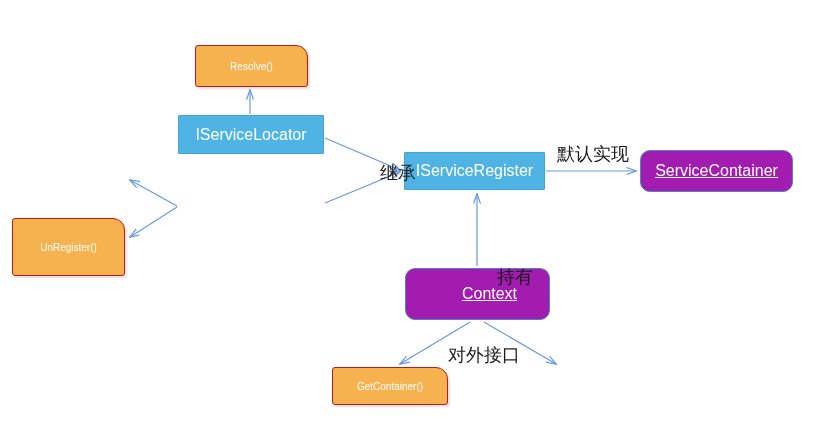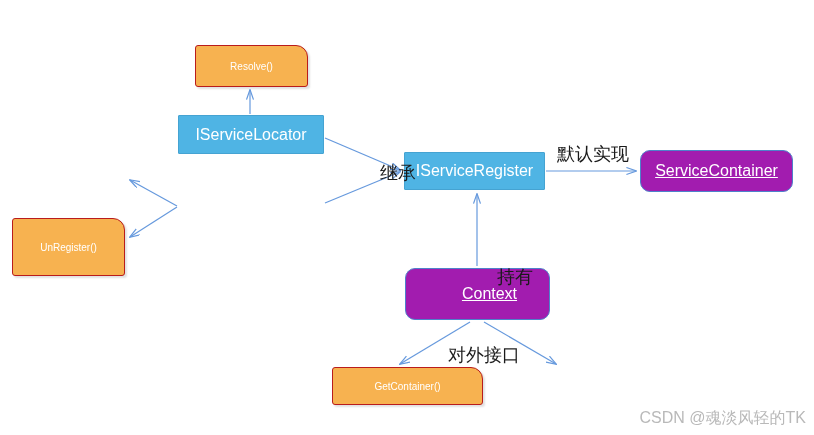--- a/index.html
+++ b/index.html
@@ -130,28 +130,27 @@
   </div>
 
   <div class="node concrete" style="left:640px; top:150px; width:153px; height:42px;">
     <span>ServiceContainer</span>
   </div>
 
   <div class="node concrete" style="left:405px; top:268px; width:145px; height:52px;padding-left:24px;">
     <span>Context</span>
   </div>
 
-  <div class="node method" style="left:332px; top:367px; width:151px; height:38px;">
+  <div class="node method" style="left:332px; top:367px; width:116px; height:38px;">
     <span>GetContainer()</span>
   </div>
 
 
   <div class="edge-label" style="left:332px; top:161px;margin-left:48px;">继承</div>
 
   <div class="edge-label" style="left:557px; top:142px;">默认实现</div>
 
   <div class="edge-label" style="left:497px; top:229px;margin-top:36px;">持有</div>
 
   <div class="edge-label" style="left:448px; top:343px;">对外接口</div>
 
-  <div class="watermark">CSDN @魂淡风轻的TK</div>
 
 </div>
 
 </body></html>

